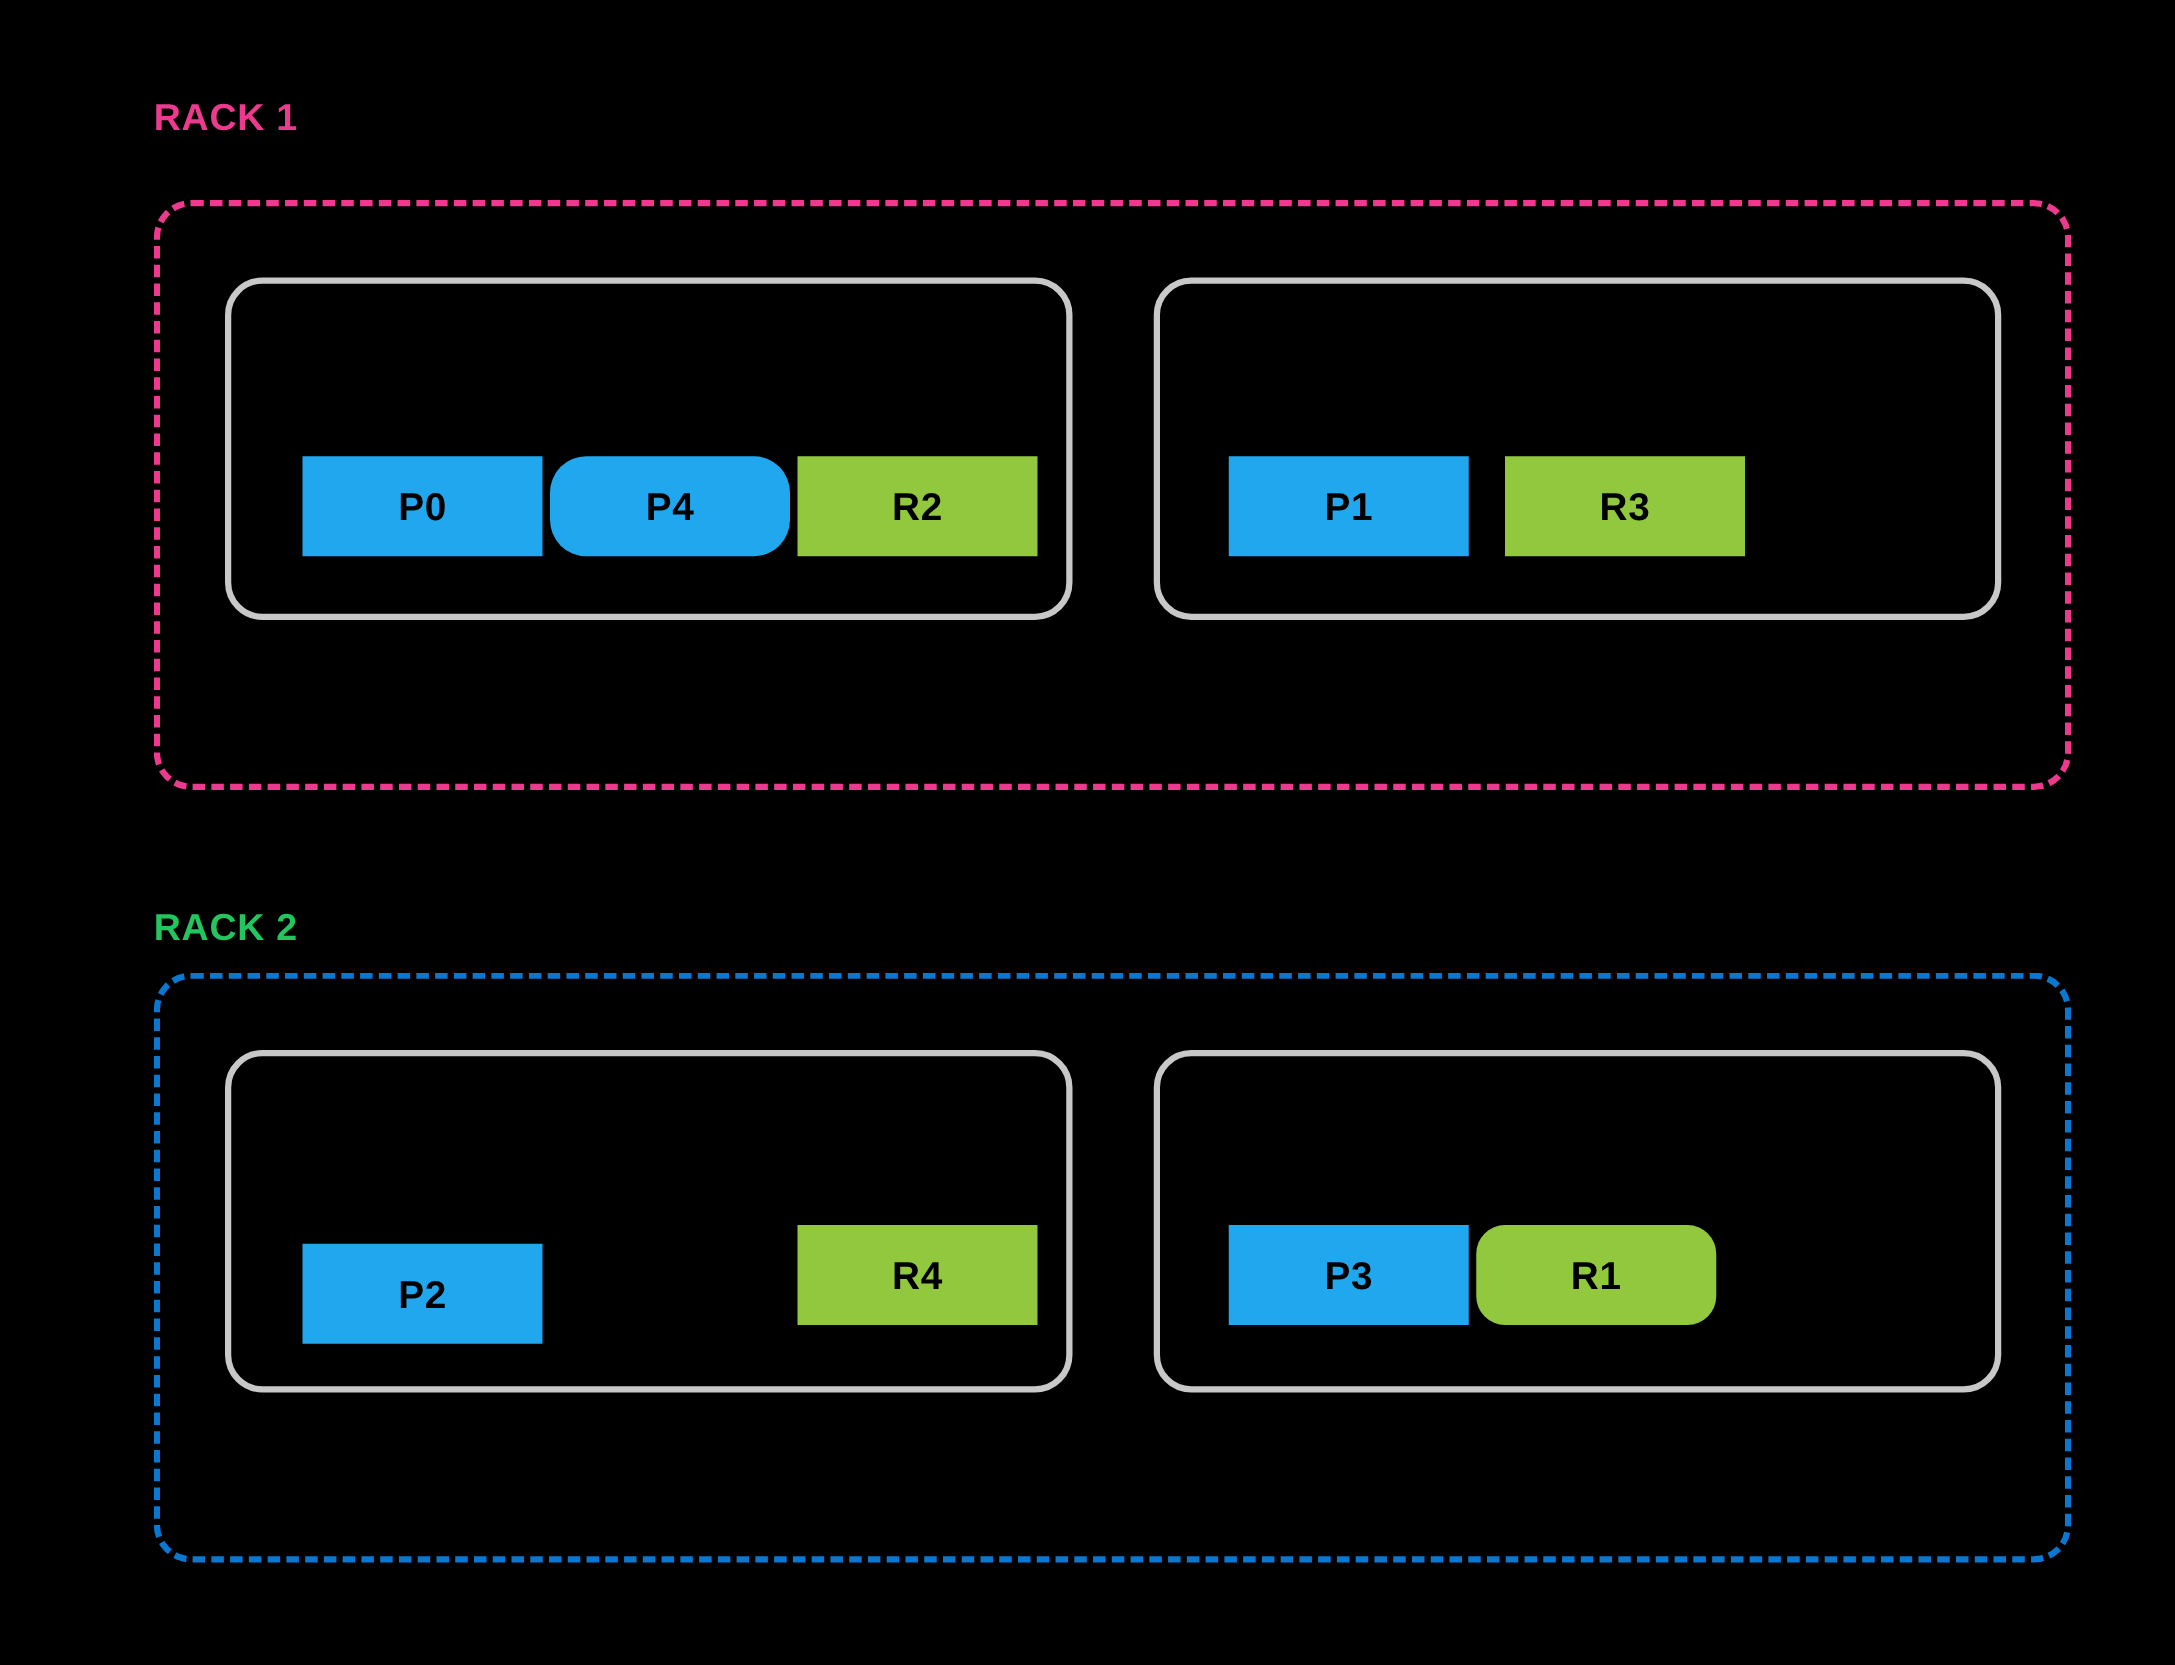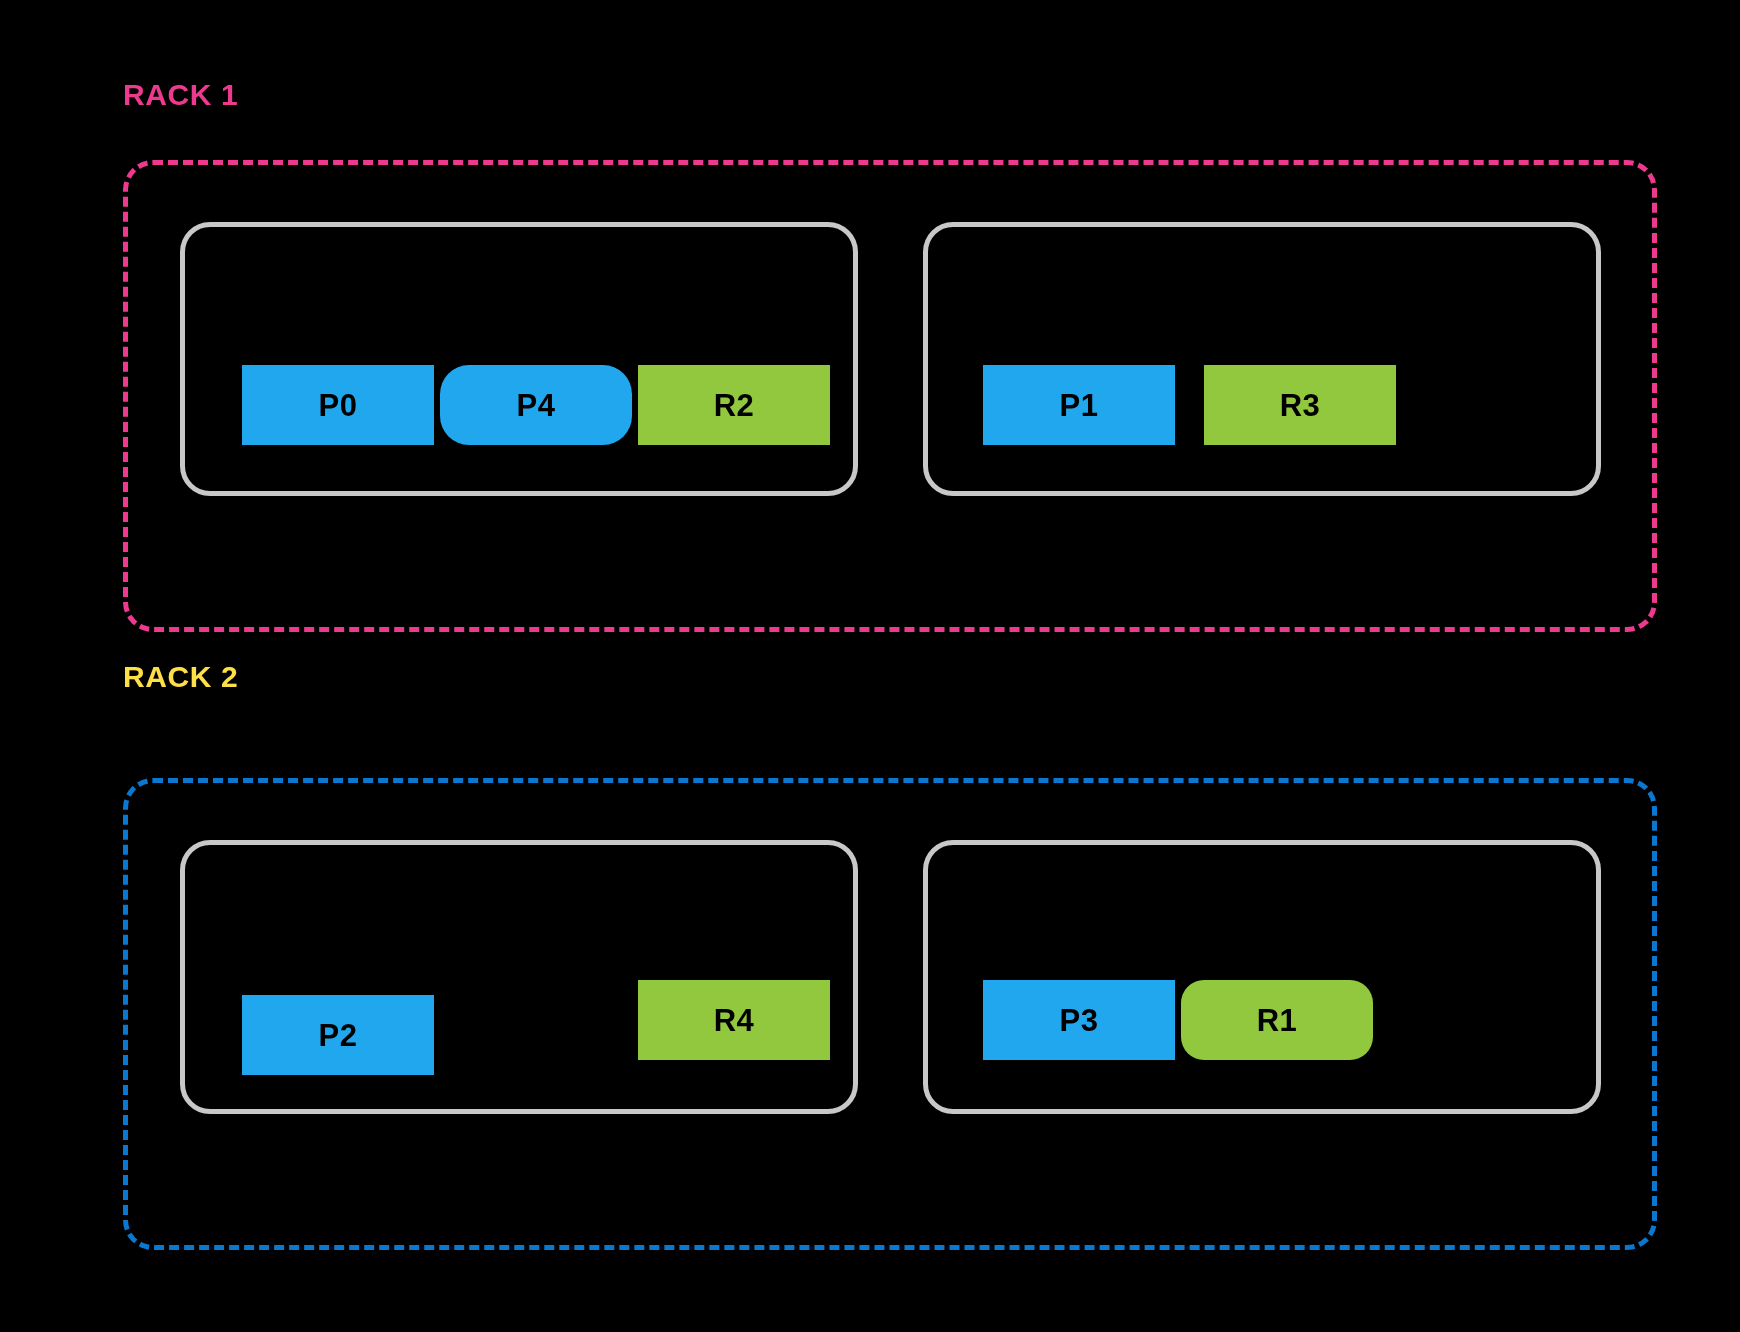--- a/index.html
+++ b/index.html
@@ -80,21 +80,21 @@
   </div>
   <div class="chip primary" style="left:242px; top:365px;">P0</div>
   <div class="chip primary" style="left:440px; top:365px;border-radius:29px;">P4</div>
   <div class="chip replica" style="left:638px; top:365px;">R2</div>
 
   <div class="node-box" style="left:923px; top:222px; width:678px; height:274px;">
   </div>
   <div class="chip primary" style="left:983px; top:365px;">P1</div>
   <div class="chip replica" style="left:1181px; top:365px;margin-left:23px;">R3</div>
 
-  <div class="rack-label" style="left:123px; top:662px; color:#fde047;">RACK 2</div>
+  <div class="rack-label" style="left:123px; top:728px; color:#22c55e;">RACK 2</div>
 
   <div class="rack-box" style="left:123px; top:778px; width:1534px; height:472px; border-color:#0A77D0;">
   </div>
 
   <div class="node-box" style="left:180px; top:840px; width:678px; height:274px;">
   </div>
   <div class="chip primary" style="left:242px; top:995px;">P2</div>
   <div class="chip replica" style="left:638px; top:980px;">R4</div>
 
   <div class="node-box" style="left:923px; top:840px; width:678px; height:274px;">

